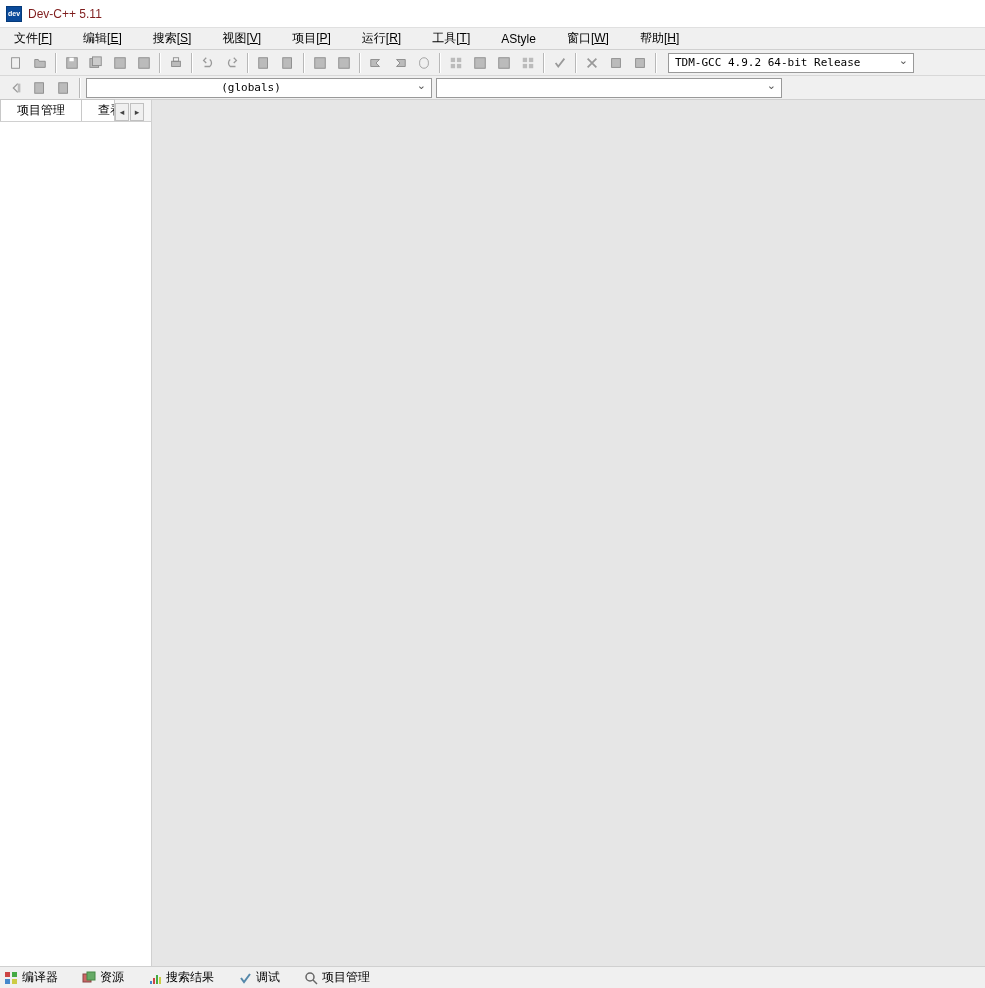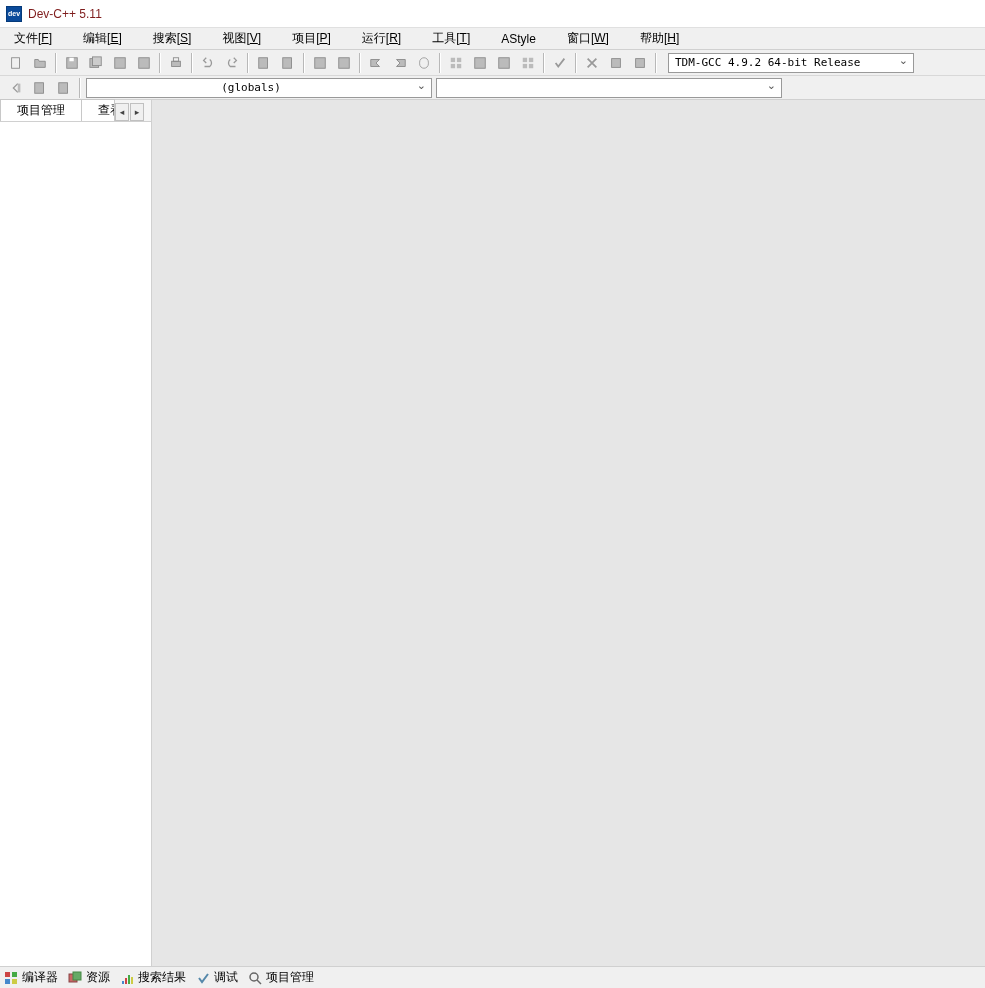--- a/index.html
+++ b/index.html
@@ -169,21 +169,21 @@
 }
 
 
 .bottom {
   height: 22px;
   background: #f0f0f0;
   border-top: 1px solid #d0d0d0;
   display: flex;
   align-items: center;
   padding: 0 4px;
-  gap: 10px;
+  gap: 24px;
 }
 .bitem {
   display: inline-flex;
   align-items: center;
   gap: 4px;
   cursor: default;
 }
 .bicon { width: 14px; height: 14px; display: inline-flex; }
 .bicon svg { width: 14px; height: 14px; }
 </style>

